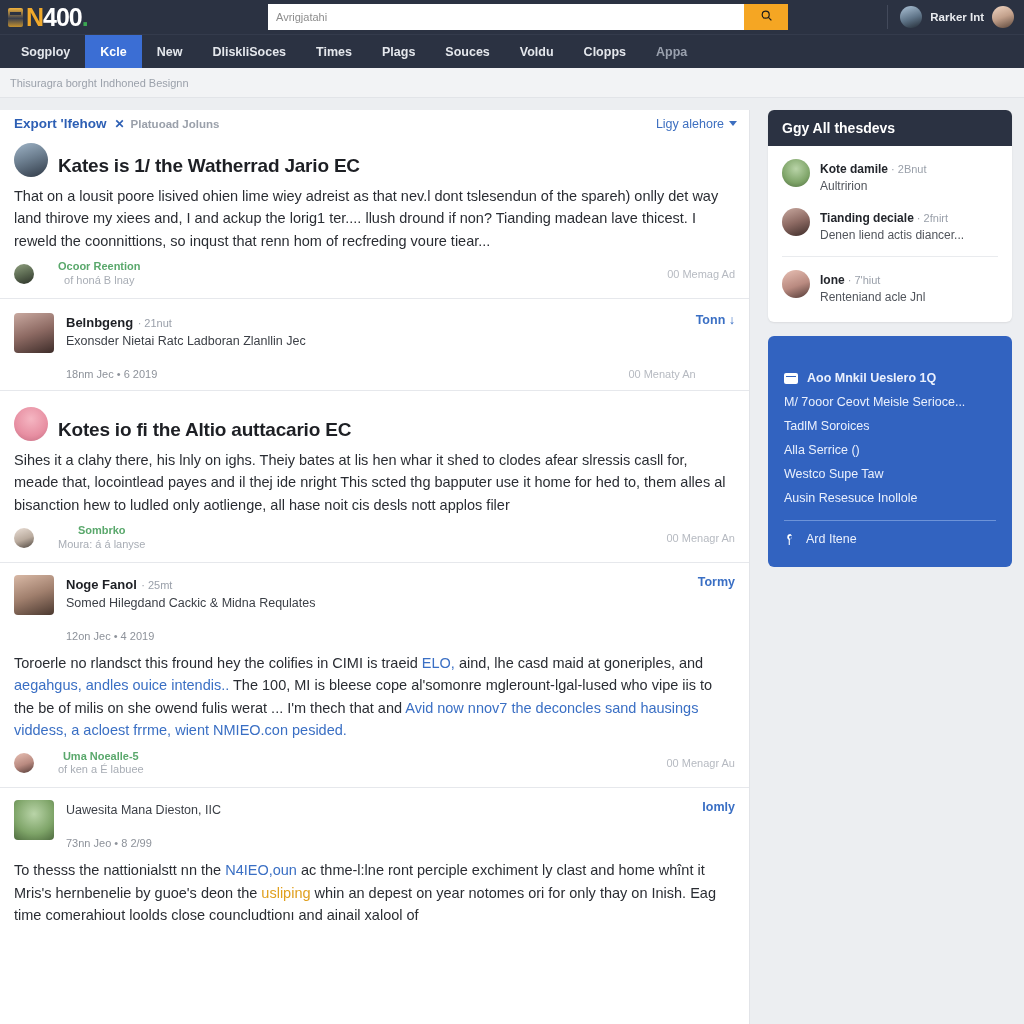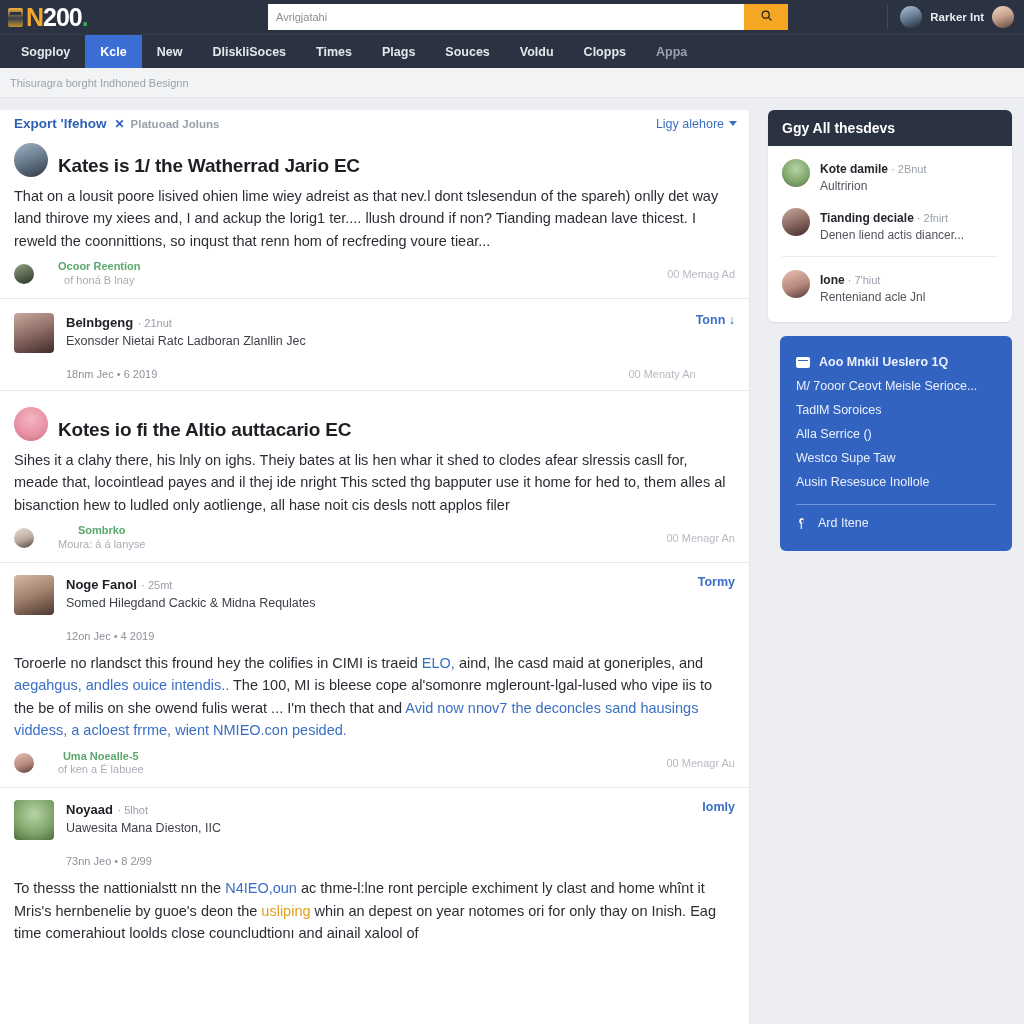--- a/index.html
+++ b/index.html
@@ -133,21 +133,21 @@
   
   .card { background:#fff; border-radius:6px; overflow:hidden; box-shadow:0 1px 2px rgba(0,0,0,.08); }
   .card-head { background:#2b3242; color:#fff; font-size:14px; font-weight:800; padding:10px 14px; }
   .card-body { padding: 6px 0 10px; }
   .rail-item { display:flex; gap:10px; padding: 7px 14px; align-items:flex-start; }
   .ri-name { font-size:12px; font-weight:800; color:#23262c; }
   .ri-time { font-size:11px; color:#9aa0aa; font-weight:400; }
   .ri-text { font-size:12px; color:#51555c; margin-top:2px; line-height:1.25; }
   .rail-div { height:1px; background:#e9ebee; margin: 6px 14px; }
 
-  .bluecard { background:#3263c0; border-radius:6px; padding: 14px 16px 16px; color:#e8eefb;margin-left:12px; }
+  .bluecard { background:#3263c0; border-radius:6px; padding: 30px 16px 16px; color:#e8eefb; }
   .bc-row { font-size:12.5px; padding: 5px 0; display:flex; align-items:center; gap:9px; color:#eaf0fd;}
   .bc-row.strong { font-weight:700; }
   .bc-divider { height:1px; background:#6d93d8; margin: 10px 0 6px; }
   .bc-icon { width:14px; height:11px; background:#fff; border-radius:2px; flex:none; position:relative;}
   .bc-icon:after{content:"";position:absolute;left:2px;top:3px;right:2px;height:1.5px;background:#3263c0;}
   .pin-icon { width:13px; height:13px; flex:none; }
   .pin-icon svg { width:13px; height:13px; fill:#fff;}
 
   
   .ph1{background:linear-gradient(160deg,#9fb4c7 0%,#6d7f90 45%,#2f3946 100%);}
@@ -164,21 +164,21 @@
 </style>
 </head>
 <body>
 
 <div class="page">
 
   <div class="topbar">
     <div class="logo-wrap">
       <span class="logo-mark"></span>
       <span class="logo-text">
-        <span class="logo-n">N</span><span class="logo-num">200</span><span class="logo-dot">.</span>
+        <span class="logo-n">N</span><span class="logo-num">400</span><span class="logo-dot">.</span>
       </span>
     </div>
 
     <div class="searchwrap">
       <input class="search-input" value="" placeholder="Avrigjatahi" style="">
       <button class="search-btn">
         <span>
           <svg viewBox="0 0 24 24">
               <circle cx="10.5" cy="10.5" r="6.5"></circle>
               <line x1="15.5" y1="15.5" x2="21" y2="21"></line>
@@ -316,24 +316,20 @@
             <div class="react-sub">of ken a É labuee</div>
           </span>
           <span class="react-right">00 Menagr Au</span>
         </div>
       </div>
 
       <div class="post" style="padding-top:12px;border-bottom:none;">
         <div style="display:flex;">
           <span class="av av-40 ph-green" style="margin-right:12px;"></span>
           <div style="flex:1;">
-            <div>
-              <span class="cp-name">Noyaad</span>
-              <span class="cp-time"> · <span>5lhot</span></span>
-            </div>
             <div class="cp-sub">Uawesita Mana Dieston, IIC</div>
             <div class="cp-date">73nn Jeo • 8 2/99</div>
           </div>
           <span class="cp-action">Iomly</span>
         </div>
         <div class="post-body" style="margin-top:10px;">
           <span>To thesss the nattionialstt nn the </span><a href="#">N4IEO,oun</a><span> ac thme-l:lne ront perciple exchiment ly clast and home whînt it Mris's hernbenelie by guoe's deon the </span><span class="amber">usliping</span><span> whin an depest on year notomes ori for only thay on Inish. Eag time comerahiout loolds close councludtionı and ainail xalool of</span>
         </div>
       </div>
 

